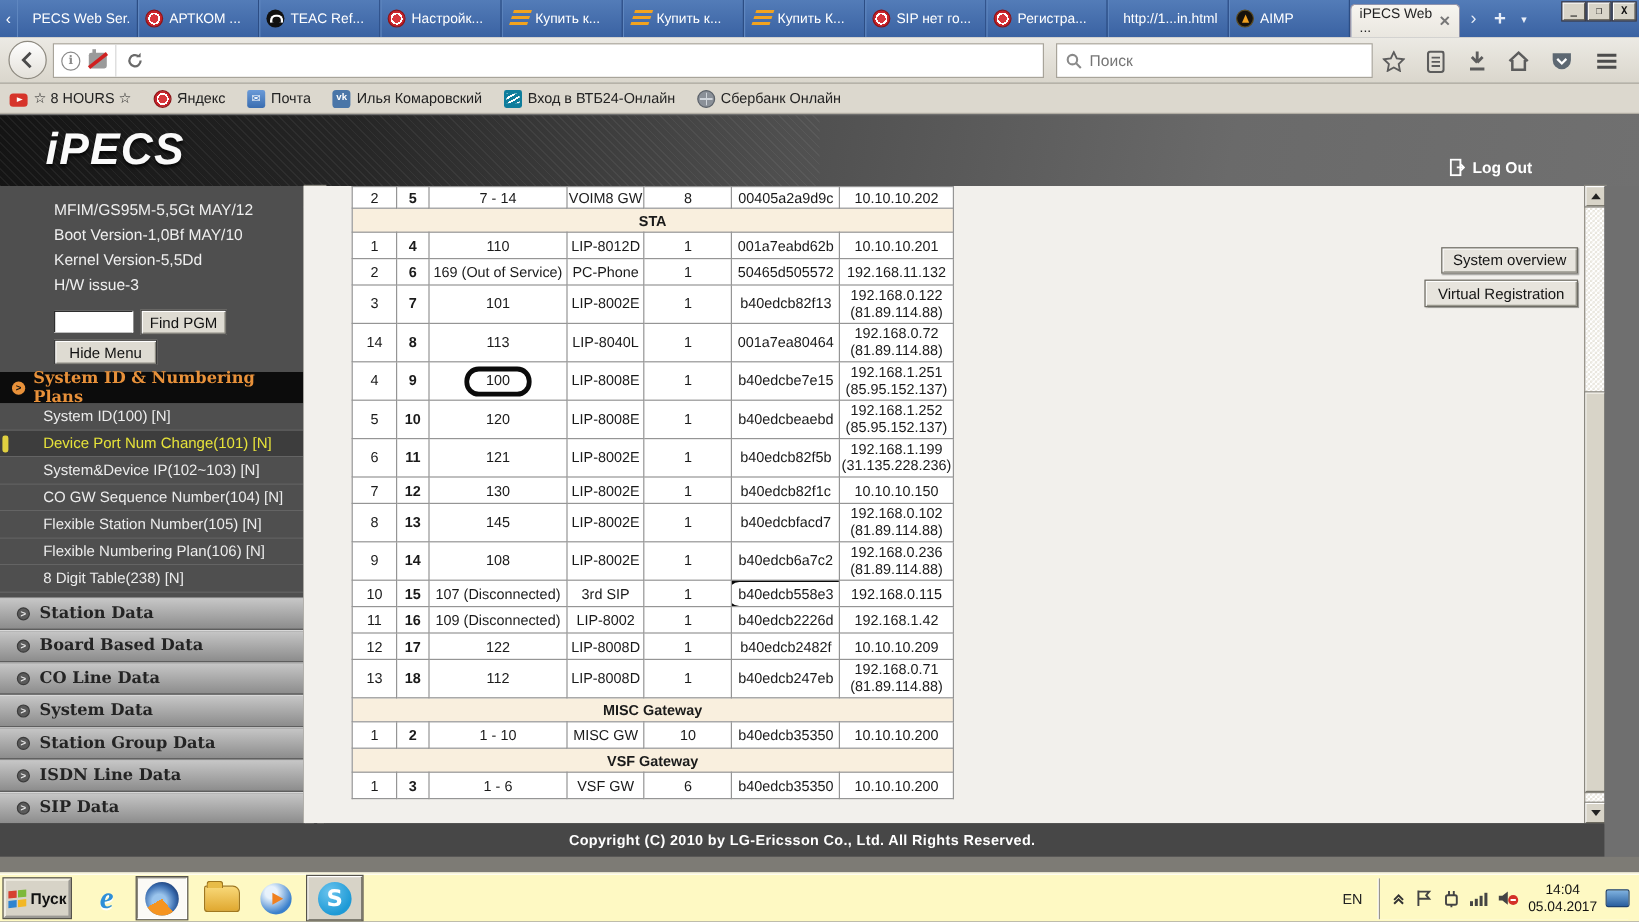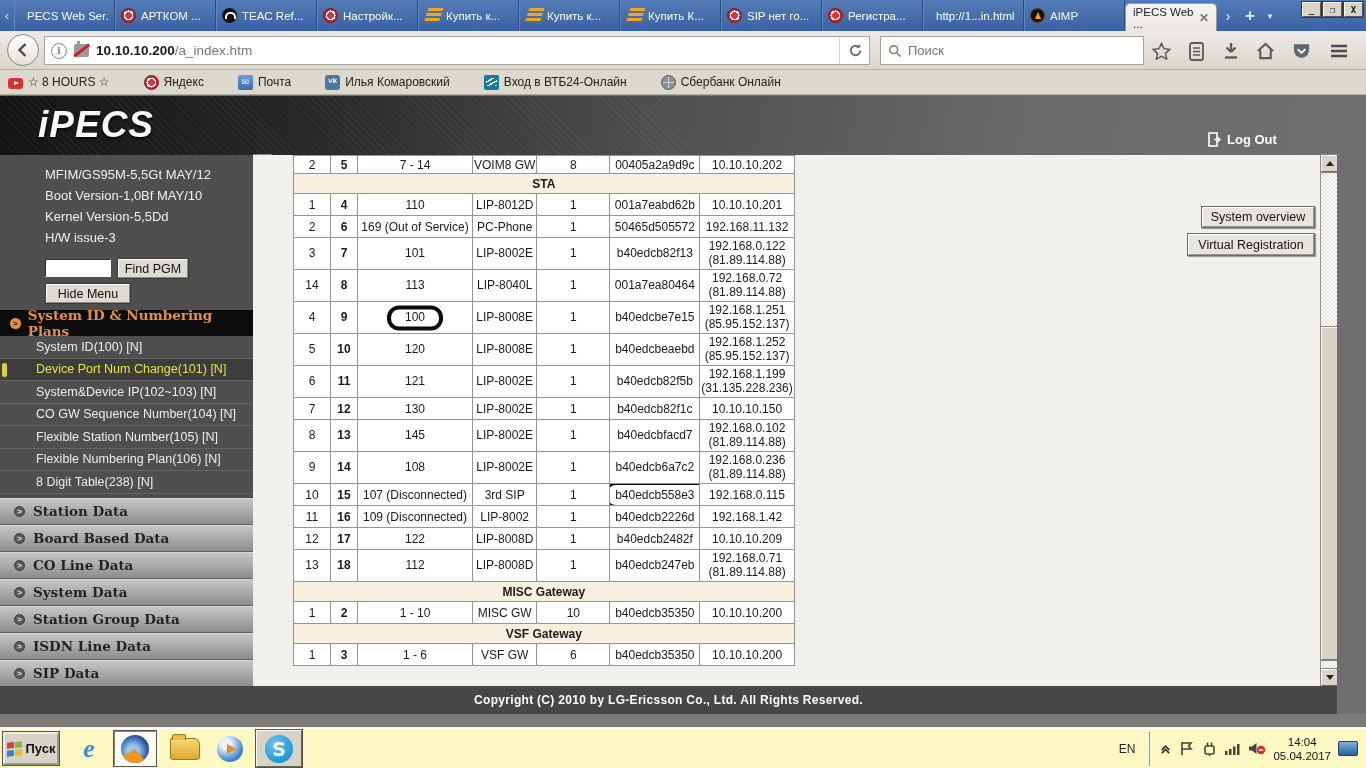--- a/index.html
+++ b/index.html
@@ -49,21 +49,21 @@
   .ic-plugin::before{content:"";position:absolute;left:3px;top:-3px;width:2.5px;height:4px;background:#9a9a9a}
   .ic-plugin::after{content:"";position:absolute;left:-2px;top:5px;width:19px;height:2.5px;background:#d02020;transform:rotate(-38deg)}
   #urltext{font-size:13.5px;color:#777;flex:1;white-space:nowrap;overflow:hidden}
   #urltext b{color:#1a1a1a;font-weight:bold}
   #reloadwrap{display:flex;align-items:center;gap:6px;border-left:1px solid #d8d8d8;padding-left:8px;height:100%}
   #searchbox{position:absolute;left:880px;top:5px;width:264px;height:29px;background:#fff;border:1px solid #a8a49a;display:flex;align-items:center;padding:0 7px;gap:6px}
   #searchbox input{border:none;outline:none;flex:1;font-size:13px;font-family:"Liberation Sans",sans-serif;color:#7f1d1d;background:transparent}
   .navic{position:absolute;top:8px;width:26px;height:24px;display:flex;align-items:center;justify-content:center;color:#5c5c5c}
 
   
-  #bookmarks{position:absolute;left:0;top:70px;width:1366px;height:25px;background:#dcd8ce;border-bottom:1px solid #b2aea4;display:flex;align-items:center;padding:0 8px;gap:34px}
+  #bookmarks{position:absolute;left:0;top:70px;width:1366px;height:25px;background:#dcd8ce;border-bottom:1px solid #b2aea4;display:flex;align-items:center;padding:0 8px;gap:18px}
   .bm{display:flex;align-items:center;gap:5px;font-size:12px;color:#222;white-space:nowrap}
 
   
   #appheader{position:absolute;left:0;top:96px;width:1366px;height:59px;background:linear-gradient(100deg,#141414 0%,#262626 22%,#4f4f4f 48%,#6a6a6a 75%,#707070 100%);overflow:hidden}
   #appheader::before{content:"";position:absolute;inset:0;background:repeating-linear-gradient(45deg,rgba(255,255,255,.05) 0 1px,rgba(0,0,0,0) 1px 5px);width:50%}
   #logo{position:absolute;left:38px;top:8px;font-style:italic;font-weight:900;font-size:37px;color:#fafafa;letter-spacing:1px;text-shadow:0 2px 3px rgba(0,0,0,.8)}
   #logout{position:absolute;left:1208px;top:36px;display:flex;align-items:center;gap:6px;color:#fff;font-weight:bold;font-size:13px}
 
   
   #sidebar{position:absolute;left:0;top:155px;width:253px;height:531px;background:#4f4f4f;overflow:hidden}
@@ -201,21 +201,20 @@
 
 <div id="navbar">
   <div id="backbtn">
     <svg width="16" height="16" viewBox="0 0 16 16">
           <path d="M10.5 2 L4.5 8 L10.5 14" stroke="#4a4a4a" stroke-width="2.4" fill="none"></path>
         </svg>
   </div>
   <div id="urlbox">
     <span class="ic-info">i</span>
     <span class="ic-plugin"></span>
-    <span id="urltext"><b>10.10.10.200</b><span>/a_index.htm</span></span>
     <span id="reloadwrap">
       <svg width="15" height="15" viewBox="0 0 16 16">
             <path d="M13 8 a5 5 0 1 1 -1.8 -3.8" stroke="#6a6a6a" stroke-width="2" fill="none"></path>
             <path d="M13 1 L13 5 L9 5" fill="#6a6a6a"></path>
           </svg>
     </span>
   </div>
   <div id="searchbox">
     <svg width="14" height="14" viewBox="0 0 16 16">
           <circle cx="6.5" cy="6.5" r="4.5" stroke="#8a8a8a" stroke-width="2" fill="none"></circle>

